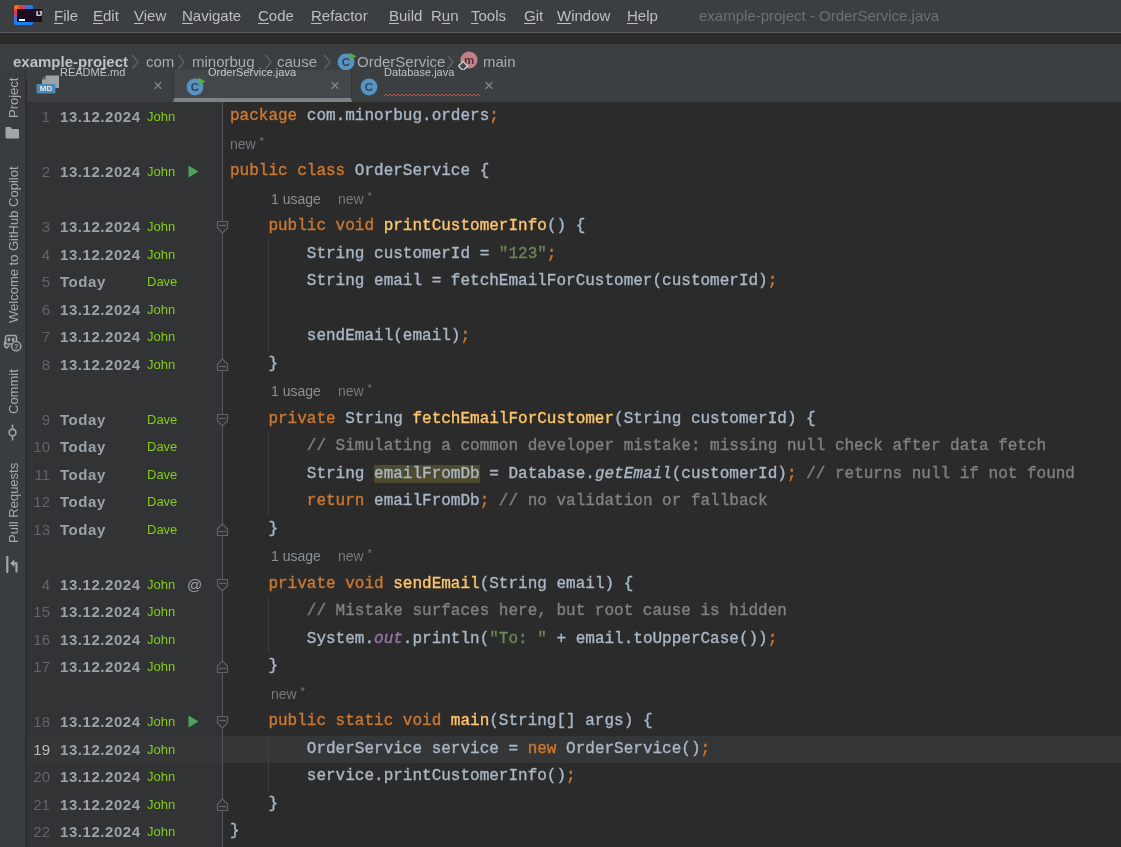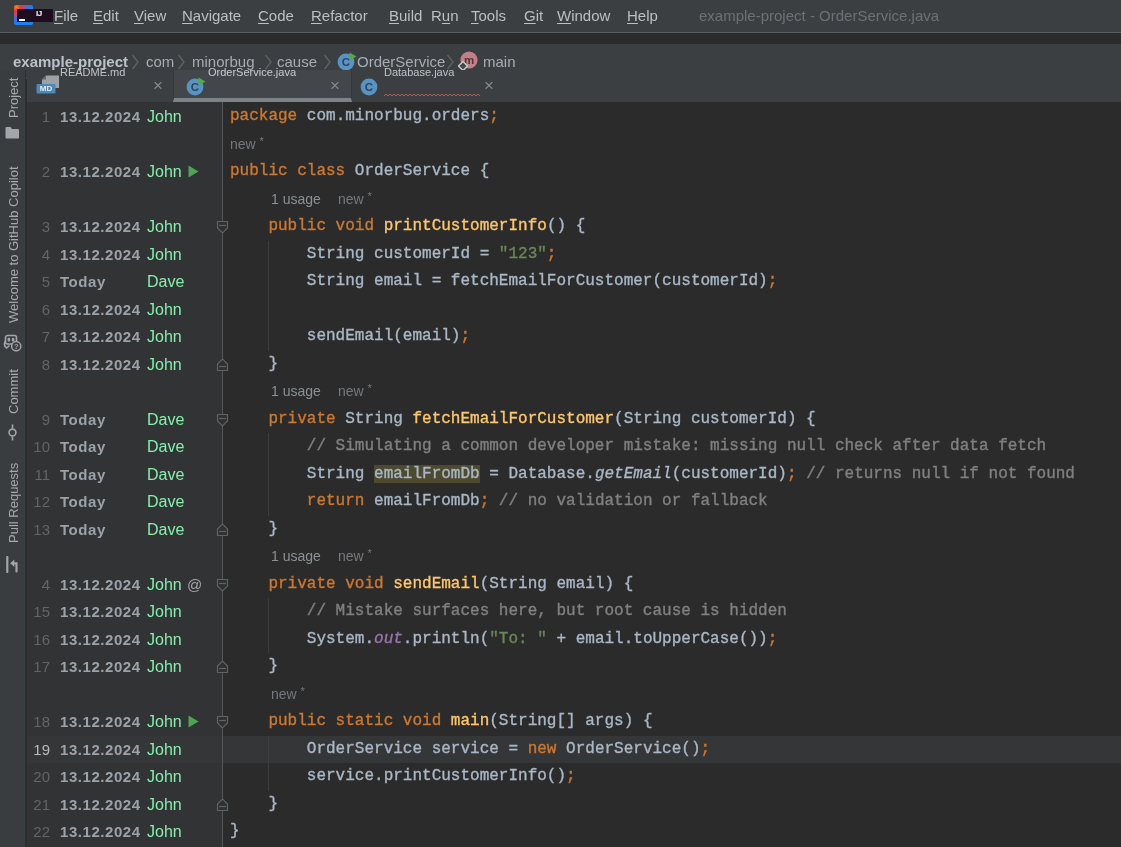--- a/index.html
+++ b/index.html
@@ -2,41 +2,41 @@
 <html><head><meta charset="utf-8"><style>
 *{margin:0;padding:0;box-sizing:border-box}
 html,body{width:1121px;height:847px;overflow:hidden}
 body{background:#2b2b2b;font-family:"Liberation Sans",sans-serif;position:relative}
 .abs{position:absolute}
 .menubar{position:absolute;left:0;top:0;width:1121px;height:33px;background:#3c3f41;border-bottom:1px solid #5a5e60}
 .mi{position:absolute;top:7px;font-size:15px;color:#bdbfc1}
 .mn{text-decoration:underline;text-underline-offset:2px}
 .title{position:absolute;left:699px;top:7px;font-size:15px;color:#6d7176}
 .ijlogo{position:absolute;left:14px;top:5px;width:19px;height:20px;border-radius:2px;background:radial-gradient(circle at 12% 10%,#f88909 0%,#e3353c 18%,#c3427c 30%,#1e7cf0 52%,#1686f8 100%);}
-.ijin{position:absolute;left:3px;top:3.5px;width:36px;height:13px;background:#1d0d1e;color:#fff;font-size:8px;font-weight:bold;letter-spacing:-.5px;padding-left:19px;line-height:9px}
+.ijin{position:absolute;left:3px;top:3.5px;width:25px;height:13px;background:#1d0d1e;color:#fff;font-size:8px;font-weight:bold;letter-spacing:-.5px;padding-left:19px;line-height:9px}
 .ijbar{position:absolute;left:4.5px;top:13.5px;width:6px;height:2px;background:#fff}
 .crumbs{position:absolute;left:0;top:44px;width:1121px;height:35px;background:#3c3f41;border-bottom:1px solid #4e5254}
 .cb{position:absolute;top:9px;font-size:15px;font-weight:bold;color:#bac1c9}
 .ci{position:absolute;top:9px;font-size:15px;color:#a5acb4}
 .chev{position:absolute;top:10px}
 .stripe{position:absolute;left:0;top:70px;width:26px;height:777px;background:#3a3d3f;border-right:1px solid #2e3032}
 .vlab{position:absolute;font-size:13px;color:#a6aaad;transform:rotate(-90deg);transform-origin:0 0;white-space:nowrap}
 .tabbar{position:absolute;left:27px;top:70px;width:1094px;height:32px;background:#3c3f41}
 .tab{position:absolute;top:66px;font-size:11px;color:#bfc3c6}
 .tx{position:absolute;top:76px;font-size:17px;color:#85898c}
 .atab{position:absolute;left:173px;top:70px;width:179px;height:32px;background:#43474b;border-left:1px solid #35383a;border-right:1px solid #35383a;border-bottom:4px solid #7c8387}
 .gutter{position:absolute;left:27px;top:102px;width:196px;height:745px;background:#313335}
 .gutsep{position:absolute;left:222px;top:102px;width:1px;height:745px;background:#54585b}
 .guide{position:absolute;left:268px;width:1px;background:#3c3e40}
 .caret{position:absolute;left:27px;width:1094px;height:27.5px;background:#343638}
 .row{position:absolute;left:0;width:1121px;height:27.5px;line-height:27.5px}
 .num{position:absolute;left:27px;top:0;width:23px;text-align:right;font-size:15px;color:#61656a}
 .num.cur{color:#b8babc}
 .bd{position:absolute;left:60px;font-size:15px;font-weight:bold;color:#9aa2aa;letter-spacing:.55px}
-.ba{position:absolute;left:147px;font-size:16px;color:#86efac}
+.ba{position:absolute;left:147px;font-size:13px;color:#84cc16}
 .gic{position:absolute}
 .atg{position:absolute;left:187px;top:0;font-size:15px;color:#a0a5a9}
 .code{position:absolute;left:230px;top:0;font-family:"Liberation Mono",monospace;font-size:16px;white-space:pre;-webkit-text-stroke:.35px}
 .hint{position:absolute;top:0;font-size:14px;color:#8a9094}
 .hint.nw{color:#75797d}
 .star{font-size:11px;position:relative;top:-4px}
 .k{color:#cc7832} .p{color:#a9b7c6} .m{color:#ffc66b}
 .s{color:#6a8759} .cm{color:#808080} .se{color:#cc7832}
 .it{color:#a9b7c6;font-style:italic} .itf{color:#9876aa;font-style:italic}
 .hl{color:#a9b7c6;background:#4d4a2e}

